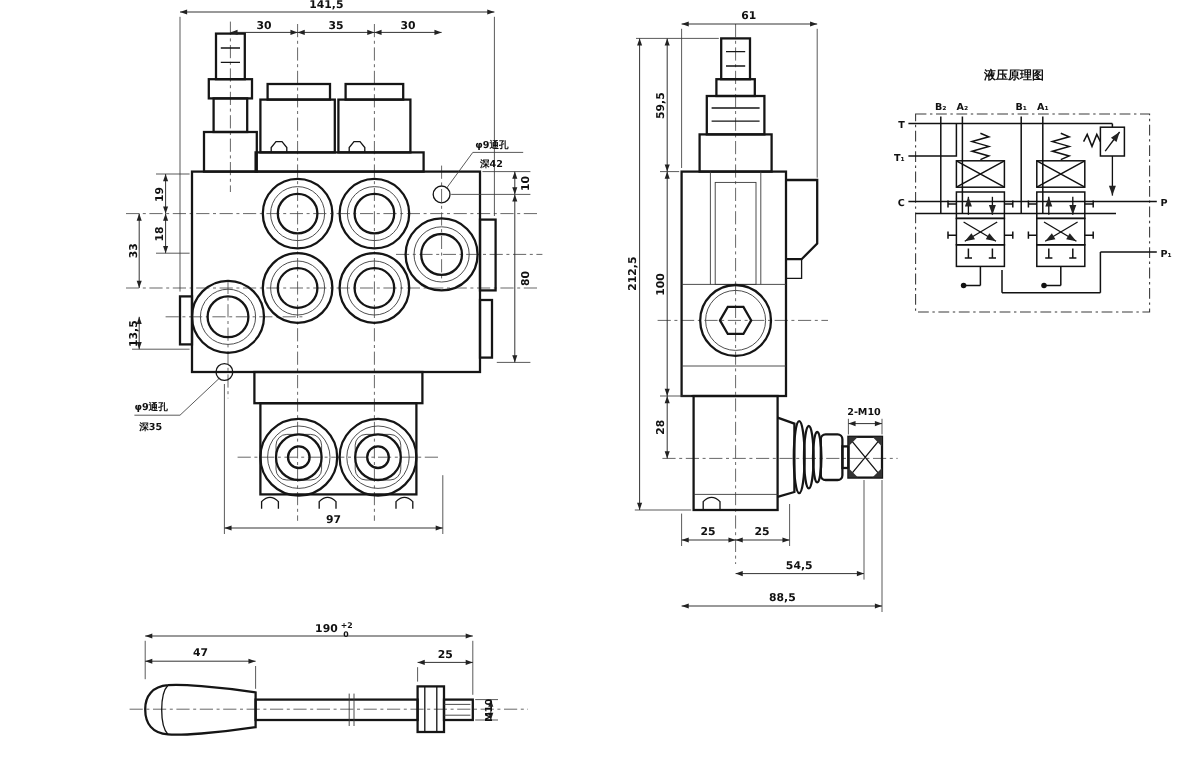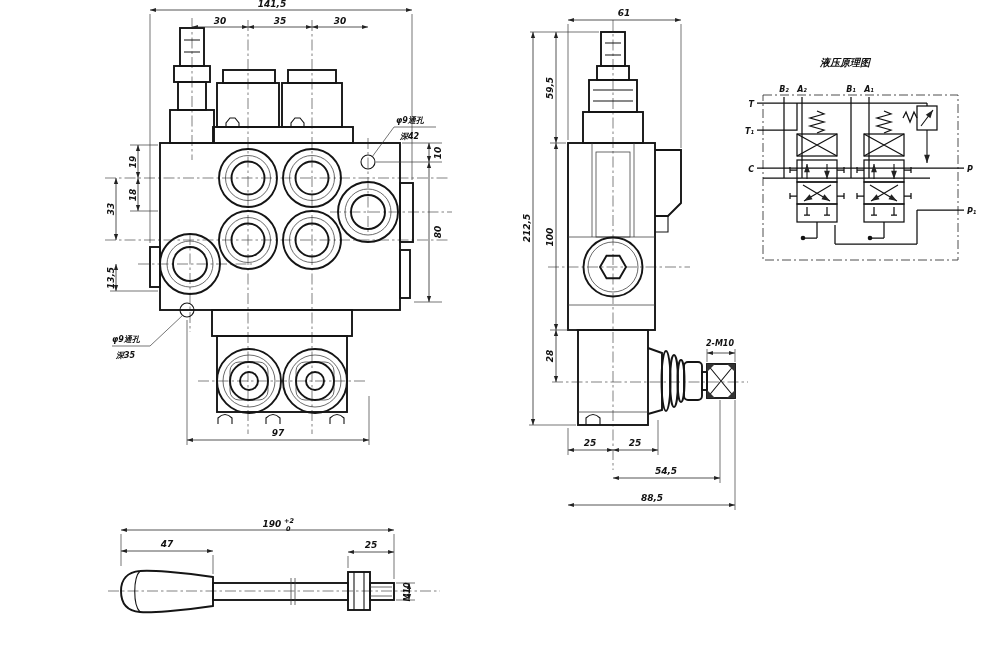--- a/index.html
+++ b/index.html
@@ -1,16 +1,16 @@
 <!DOCTYPE html>
 <html><head>
 <meta charset="utf-8">
 <style>
   html,body{margin:0;padding:0;background:#fff;}
-  #canvas{position:relative;width:1000px;height:645px;background:#ffffff;overflow:hidden;font-style:italic;}
+  #canvas{position:relative;width:1000px;height:645px;background:#ffffff;overflow:hidden;}
   svg{position:absolute;left:0;top:0;}
   .o  {fill:none;stroke:#151515;stroke-width:1.9;stroke-linejoin:miter;}
   .m  {fill:none;stroke:#151515;stroke-width:1.1;}
   .t  {fill:none;stroke:#3a3a3a;stroke-width:.75;}
   .e  {fill:none;stroke:#3a3a3a;stroke-width:.7;}
   .d  {fill:none;stroke:#2a2a2a;stroke-width:.8;marker-start:url(#arw);marker-end:url(#arw);}
   .cl {fill:none;stroke:#4a4a4a;stroke-width:.7;stroke-dasharray:11 3 2.5 3;}
   .dd {fill:none;stroke:#3a3a3a;stroke-width:.9;stroke-dasharray:9 3 2 3;}
   .s  {fill:none;stroke:#111;stroke-width:1.25;}
   .sa {fill:none;stroke:#111;stroke-width:1.1;marker-end:url(#arw);}

